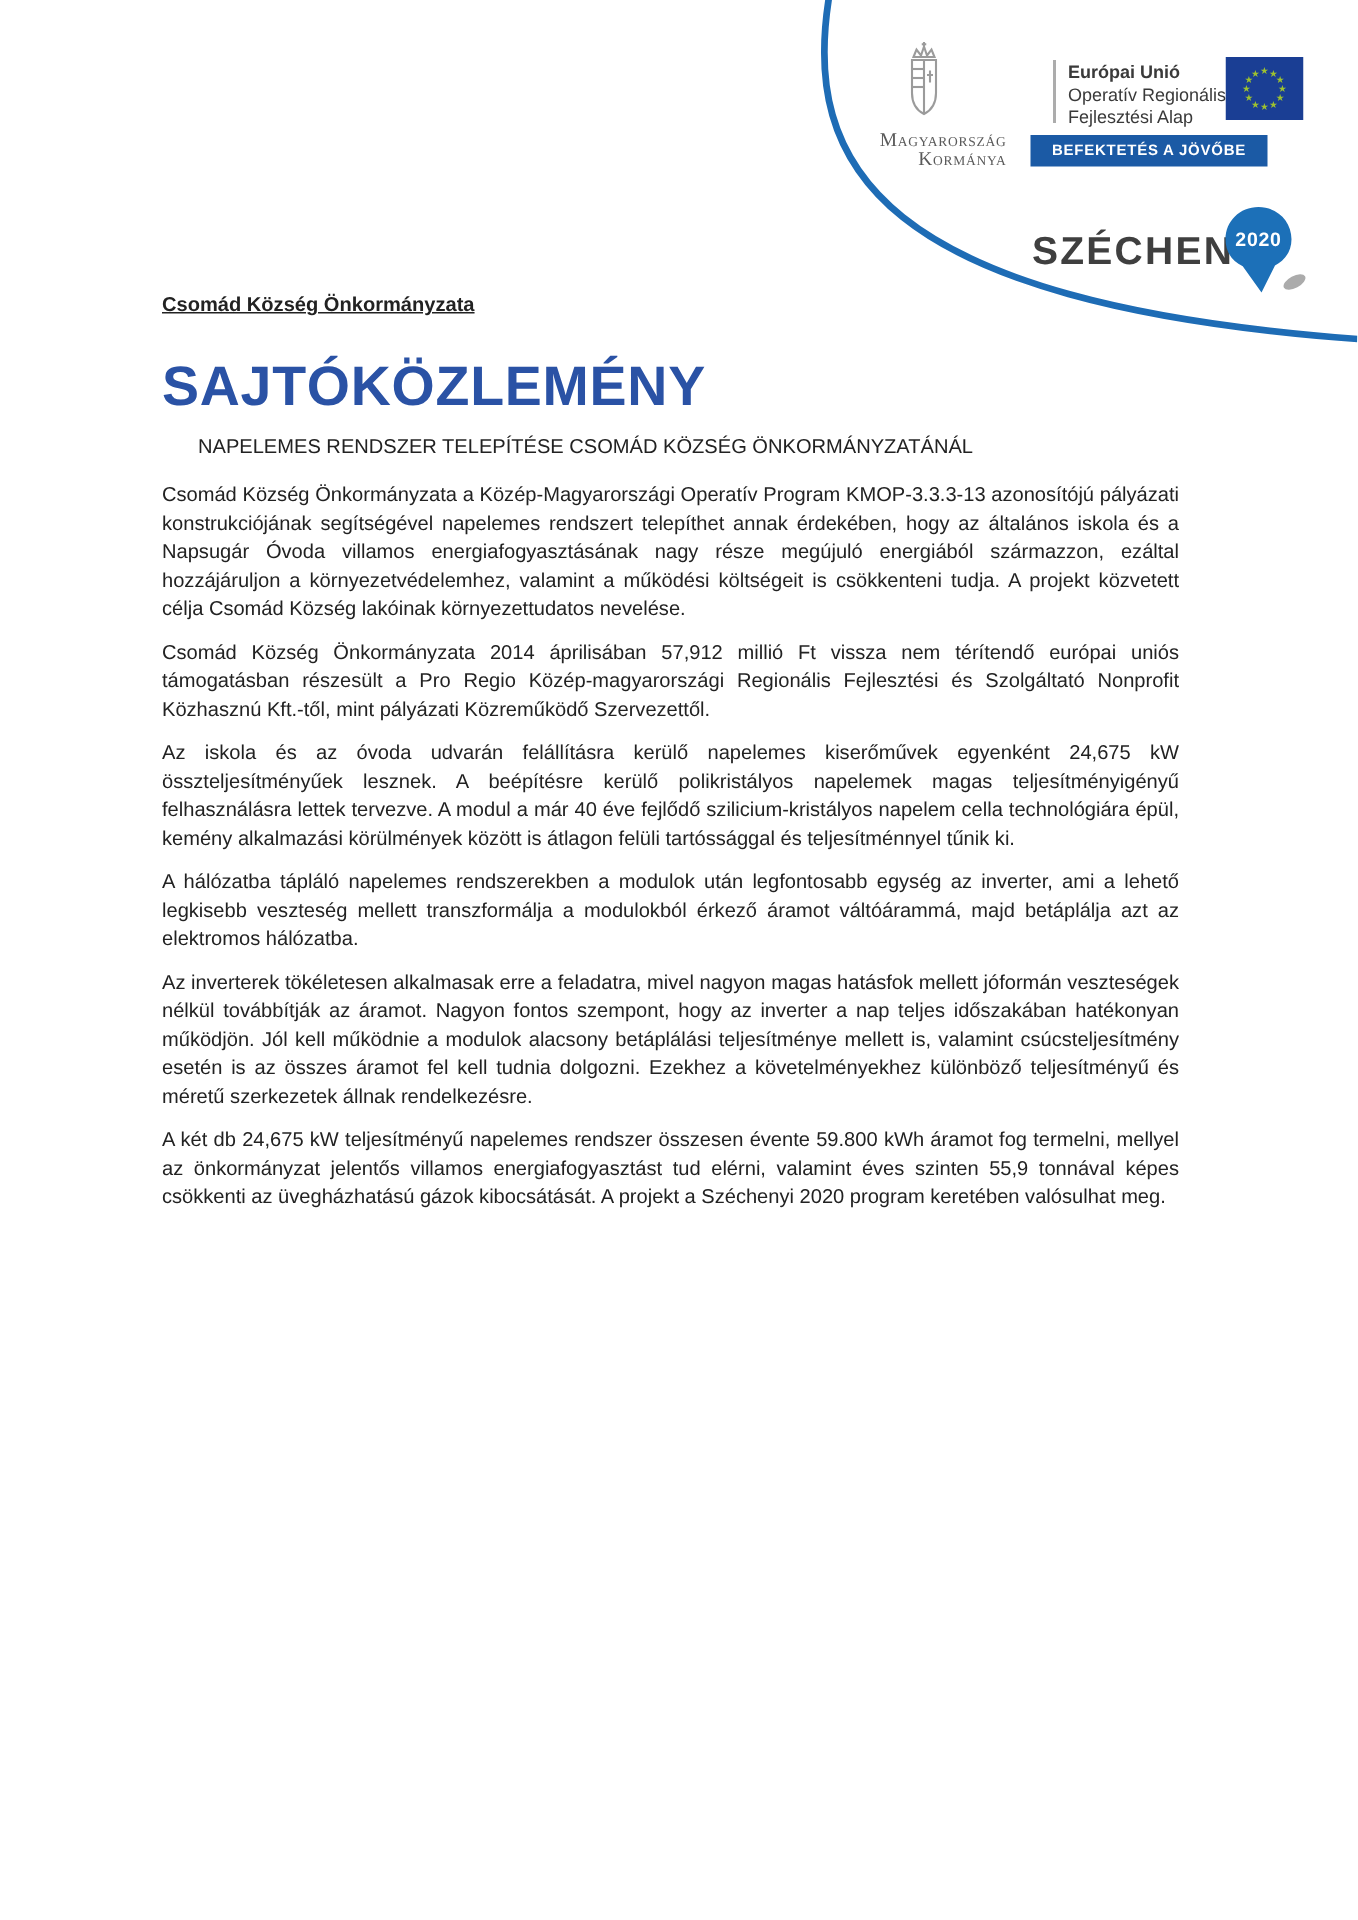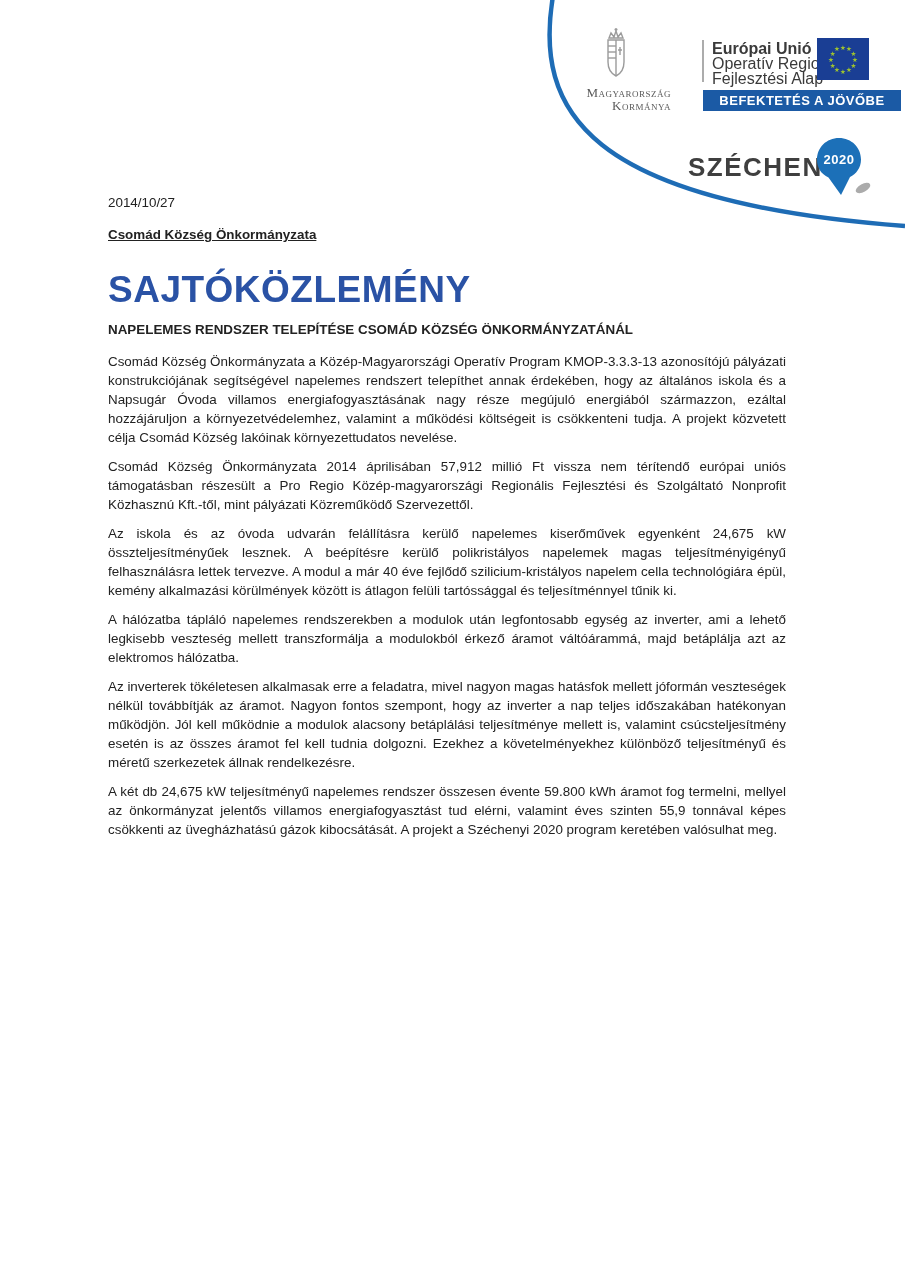--- a/index.html
+++ b/index.html
@@ -32,30 +32,30 @@
   .gov-crest{display:block;margin:0 auto 4px auto;}
   .gov-crest path, .gov-crest rect, .gov-crest line{stroke:var(--gray_logo);fill:none;stroke-width:1.4;}
   .gov-name{
     font-family:"Liberation Serif", serif;
     font-variant:small-caps;
     font-size:13px;line-height:13px;
     color:var(--gov_text);letter-spacing:0.5px;
   }
 
   .eu-divider{position:absolute;left:702px;top:40px;width:1.5px;height:42px;background:#ACACAC;}
-  .eu-text{position:absolute;left:712px;top:41px;font-size:16px;line-height:15px;color:#3A3A3A;}
+  .eu-text{position:absolute;left:712px;top:41px;font-size:12px;line-height:15px;color:#3A3A3A;}
   .eu-text .b{font-weight:bold;}
   .eu-flag{position:absolute;left:817px;top:38px;}
   .eu-flag rect{fill:var(--flag_blue);}
   .eu-flag text{fill:var(--star_green);font-size:6.5px;}
 
   .banner{
-    position:absolute;left:703px;top:90px;width:198px;height:21px;
+    position:absolute;left:687px;top:90px;width:158px;height:21px;
     background:var(--banner_blue);
-    color:#ffffff;font-weight:bold;font-size:13px;letter-spacing:0.5px;
+    color:#ffffff;font-weight:bold;font-size:10px;letter-spacing:0.5px;
     display:flex;align-items:center;justify-content:center;
   }
 
   .szechenyi{position:absolute;left:688px;top:138px;width:190px;height:60px;}
   .szechenyi-name{
     position:absolute;left:0;top:14px;
     font-size:26px;font-weight:bold;color:var(--szechenyi_gray);letter-spacing:1.5px;
   }
   .szechenyi-pin{position:absolute;left:128px;top:0;}
   .szechenyi-pin .pin-body{fill:var(--pin_blue);}
@@ -71,21 +71,21 @@
     color:var(--text_dark);
     font-size:13.4px;
   }
   .date{line-height:19px;margin-bottom:13px;}
   .org{line-height:19px;font-weight:bold;margin-bottom:30px;text-decoration:underline;}
   .title{
     color:var(--accent_blue);
     font-size:37px;line-height:32px;font-weight:bold;letter-spacing:0.5px;
     margin-bottom:14px;
   }
-  .headline{font-weight:bold;line-height:19px;margin-bottom:13px;}
+  .headline{font-weight:normal;line-height:19px;margin-bottom:13px;margin-left:24px;}
   .subtitle{font-weight:bold;line-height:20px;text-align:justify;margin-bottom:40px;}
   .paragraphs p{
     line-height:19px;text-align:justify;margin:0 12px 10px 0;
   }
 </style>
 </head>
 <body>
 
 <div class="page">
 
@@ -145,21 +145,20 @@
       <div class="szechenyi-name">SZÉCHENYI</div>
       <svg class="szechenyi-pin" width="62" height="60" viewBox="0 0 62 60" aria-hidden="true">
         <ellipse class="pin-shadow" cx="47" cy="50" rx="8" ry="4" transform="rotate(-28 47 50)"></ellipse>
         <path class="pin-body" d="M 23 0 C 35.5 0 45 9.5 45 21.5 C 45 30 40 36 34 39 L 25 57 L 12.5 39.5 C 5 36 1 29.5 1 21.5 C 1 9.5 10.5 0 23 0 Z"></path>
         <text x="23" y="26" text-anchor="middle">2020</text>
       </svg>
     </div>
   </div>
 
   <div class="content">
-    <div class="date">2014/10/27</div>
     <div class="org">Csomád Község Önkormányzata</div>
     <h1 class="title">SAJTÓKÖZLEMÉNY</h1>
     <div class="headline">NAPELEMES RENDSZER TELEPÍTÉSE CSOMÁD KÖZSÉG ÖNKORMÁNYZATÁNÁL</div>
 
     <div class="paragraphs">
       <p>Csomád Község Önkormányzata a Közép-Magyarországi Operatív Program KMOP-3.3.3-13 azonosítójú pályázati konstrukciójának segítségével napelemes rendszert telepíthet annak érdekében, hogy az általános iskola és a Napsugár Óvoda villamos energiafogyasztásának nagy része megújuló energiából származzon, ezáltal hozzájáruljon a környezetvédelemhez, valamint a működési költségeit is csökkenteni tudja. A projekt közvetett célja Csomád Község lakóinak környezettudatos nevelése.</p>
       <p>Csomád Község Önkormányzata 2014 áprilisában 57,912 millió Ft vissza nem térítendő európai uniós támogatásban részesült a Pro Regio Közép-magyarországi Regionális Fejlesztési és Szolgáltató Nonprofit Közhasznú Kft.-től, mint pályázati Közreműködő Szervezettől.</p>
       <p>Az iskola és az óvoda udvarán felállításra kerülő napelemes kiserőművek egyenként 24,675 kW összteljesítményűek lesznek. A beépítésre kerülő polikristályos napelemek magas teljesítményigényű felhasználásra lettek tervezve. A modul a már 40 éve fejlődő szilicium-kristályos napelem cella technológiára épül, kemény alkalmazási körülmények között is átlagon felüli tartóssággal és teljesítménnyel tűnik ki.</p>
       <p>A hálózatba tápláló napelemes rendszerekben a modulok után legfontosabb egység az inverter, ami a lehető legkisebb veszteség mellett transzformálja a modulokból érkező áramot váltóárammá, majd betáplálja azt az elektromos hálózatba.</p>
       <p>Az inverterek tökéletesen alkalmasak erre a feladatra, mivel nagyon magas hatásfok mellett jóformán veszteségek nélkül továbbítják az áramot. Nagyon fontos szempont, hogy az inverter a nap teljes időszakában hatékonyan működjön. Jól kell működnie a modulok alacsony betáplálási teljesítménye mellett is, valamint csúcsteljesítmény esetén is az összes áramot fel kell tudnia dolgozni. Ezekhez a követelményekhez különböző teljesítményű és méretű szerkezetek állnak rendelkezésre.</p>

